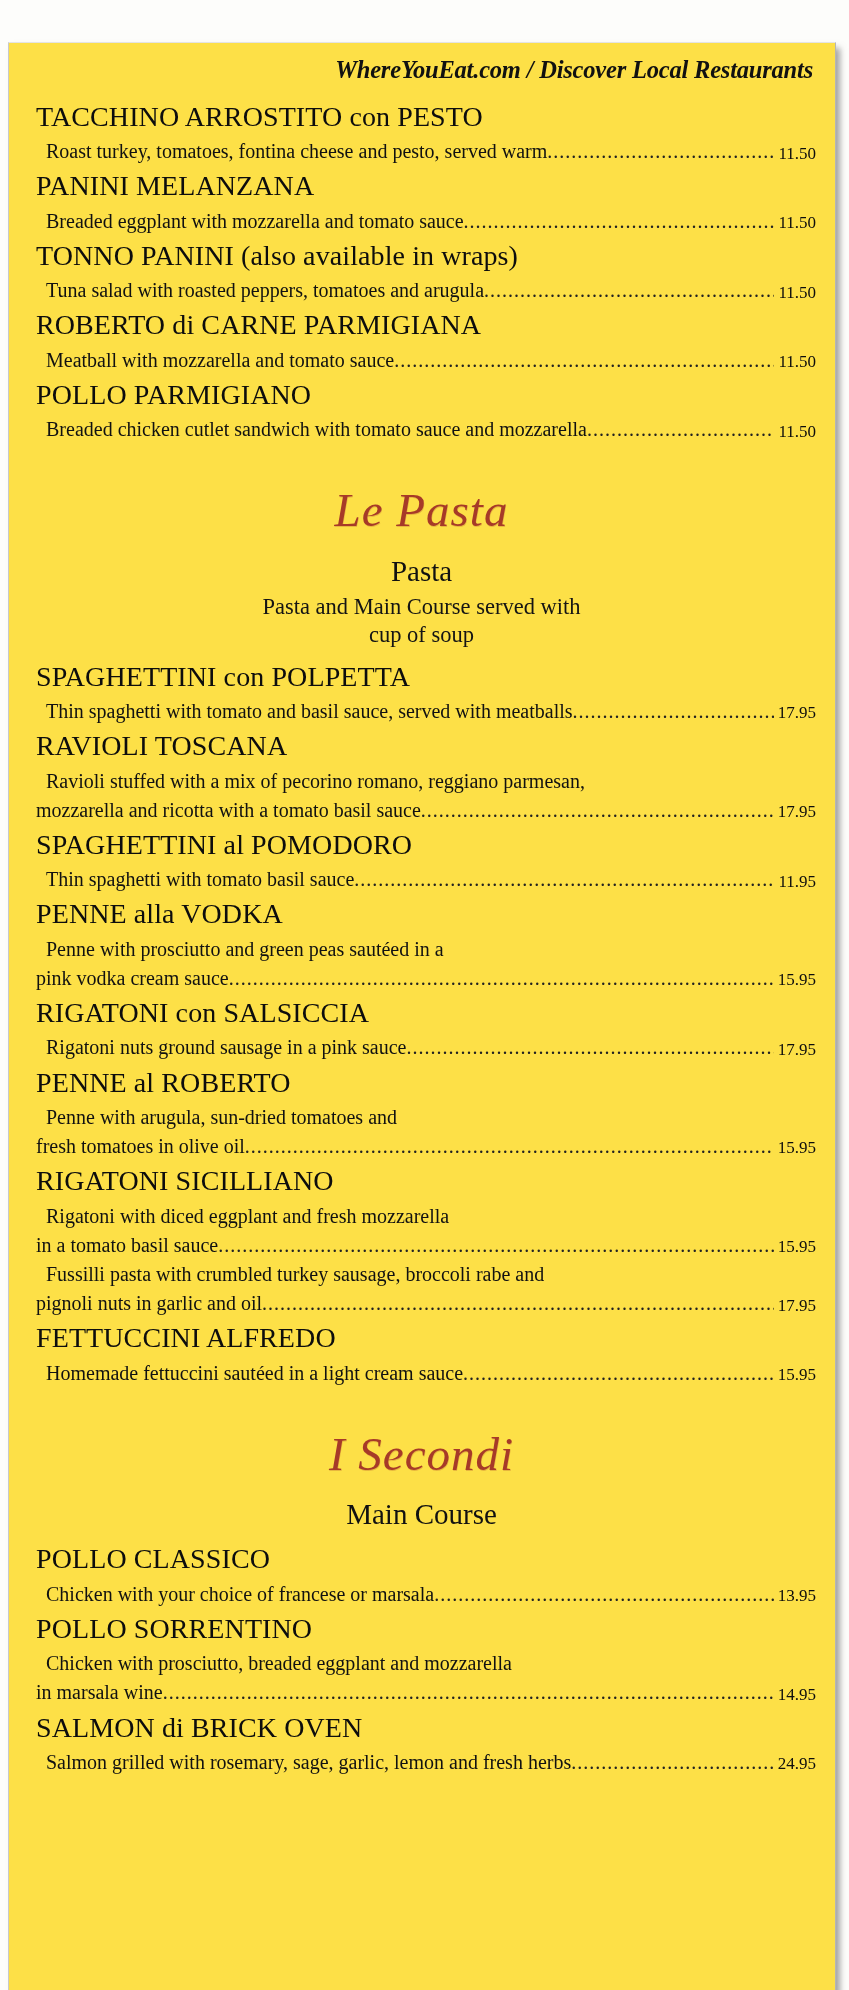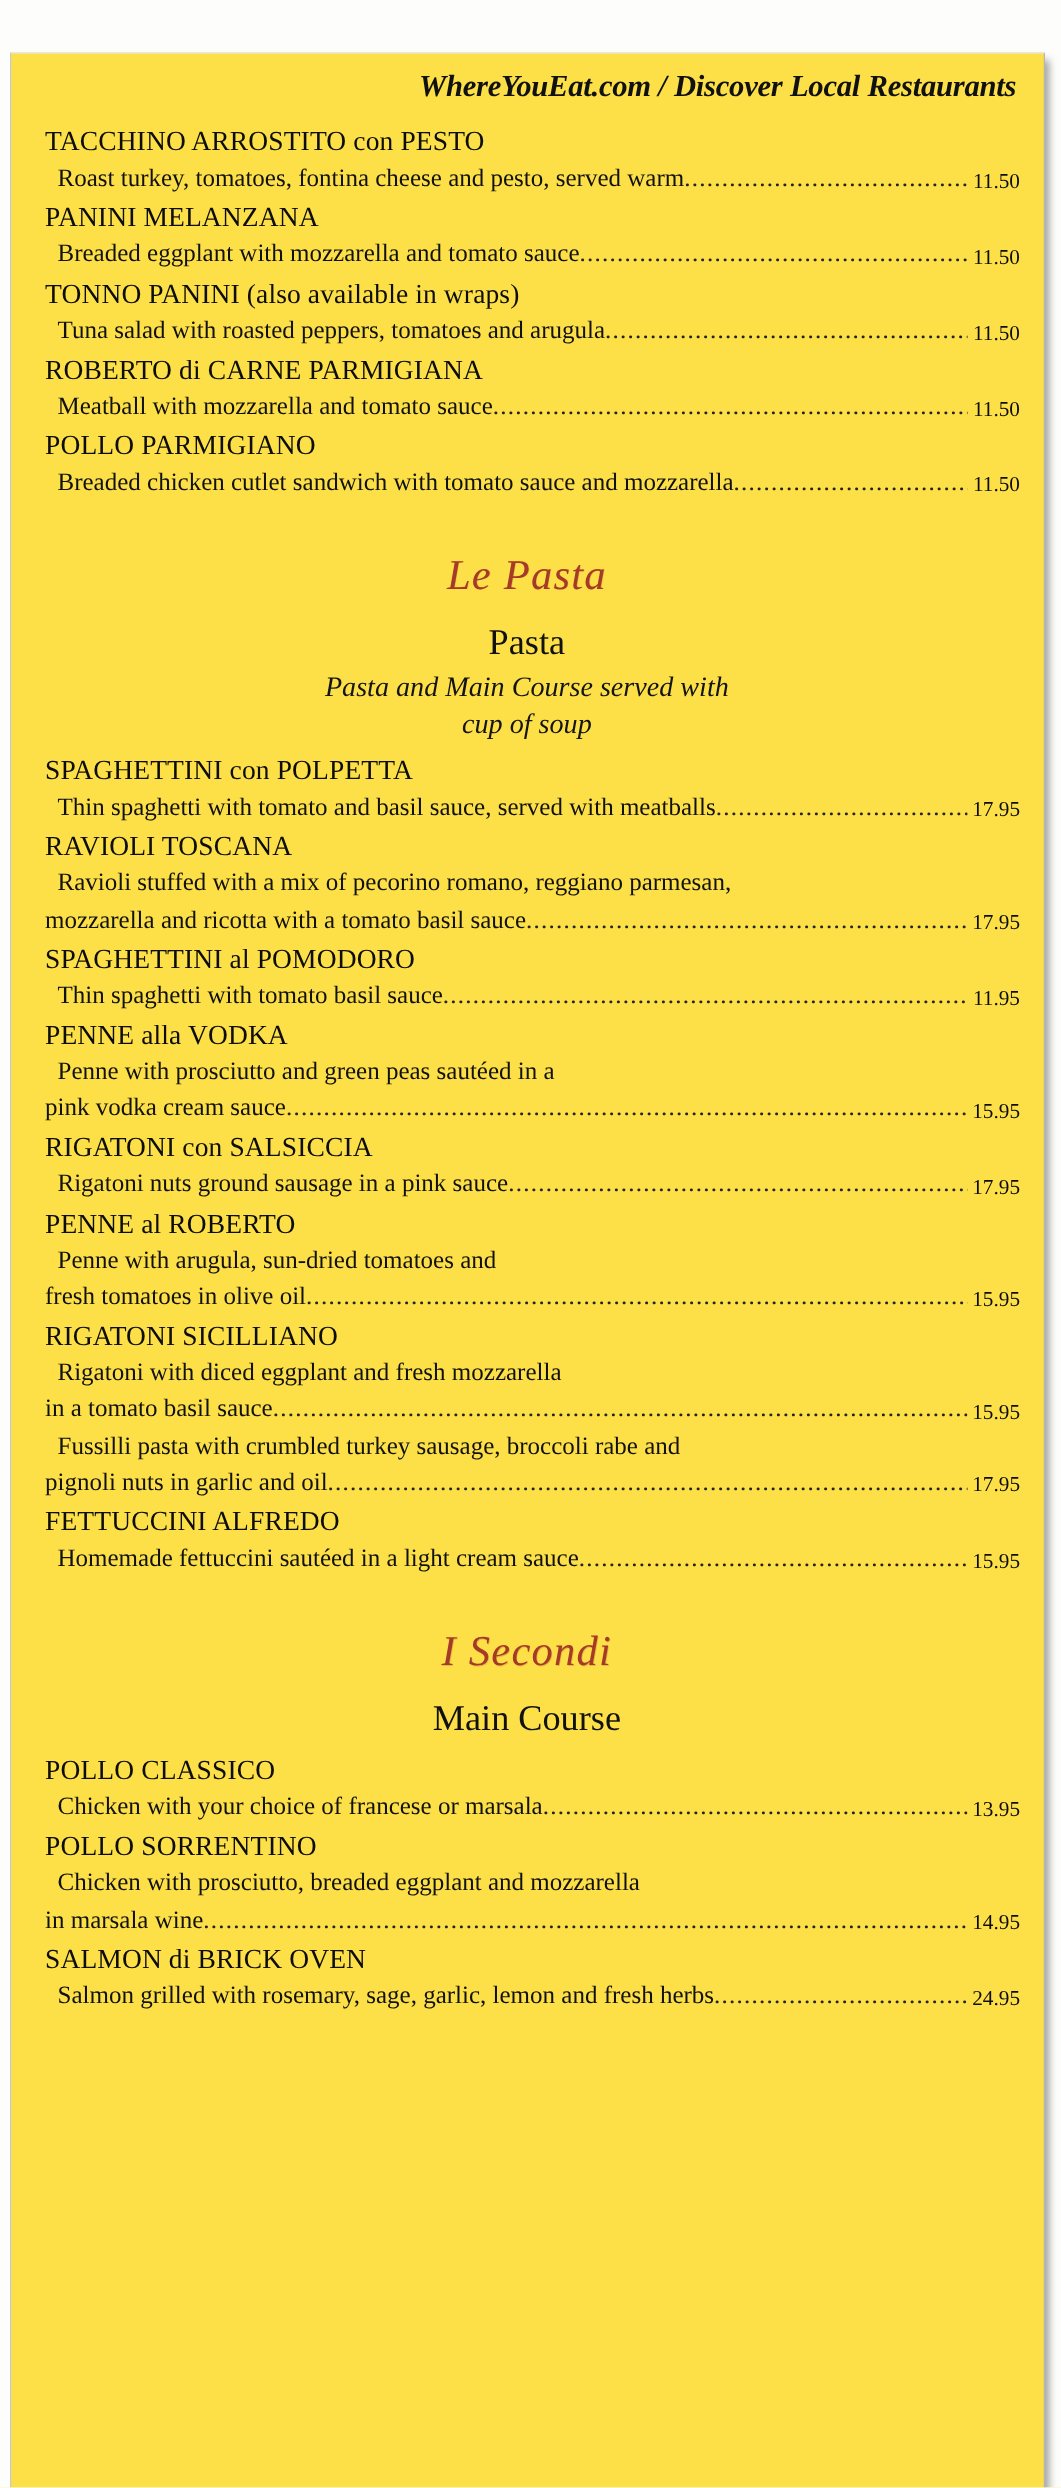--- a/index.html
+++ b/index.html
@@ -61,21 +61,21 @@
   
   .items {
     padding-top: 13px;
   }
 
   .item {
     margin: 0;
   }
 
   .item-name {
-    font-size: 22px;
+    font-size: 28px;
     line-height: 1.44;
     color: #0d0d0d;
     letter-spacing: 0.1px;
     padding-left: 9px;
     white-space: nowrap;
   }
 
   
   .desc-row {
     display: flex;
@@ -115,21 +115,21 @@
 
   
   .spacer-lg { height: 42px; }
   .spacer-sm { height: 7px; }
 
   
   .script-title {
     text-align: center;
     font-family: "Liberation Serif", "DejaVu Serif", serif;
     font-style: italic;
-    font-size: 34px;
+    font-size: 47px;
     line-height: 1.05;
     color: #a63a28;
     letter-spacing: 1px;
     text-shadow: 0.5px 0.5px 0 rgba(166,58,40,0.25);
   }
 
   
   .sub-title {
     text-align: center;
     font-size: 29px;
@@ -137,21 +137,20 @@
     color: #111111;
     padding-top: 17px;
   }
 
   .sub-note {
     text-align: center;
     font-size: 22.5px;
     line-height: 1.26;
     color: #141414;
     padding-top: 4px;
-    font-style: italic;
   }
 </style>
 </head>
 <body>
 
 <div class="page">
   <div class="sheet">
     <div class="sheet-inner">
 
       <div class="site-header">WhereYouEat.com / Discover Local Restaurants</div>

